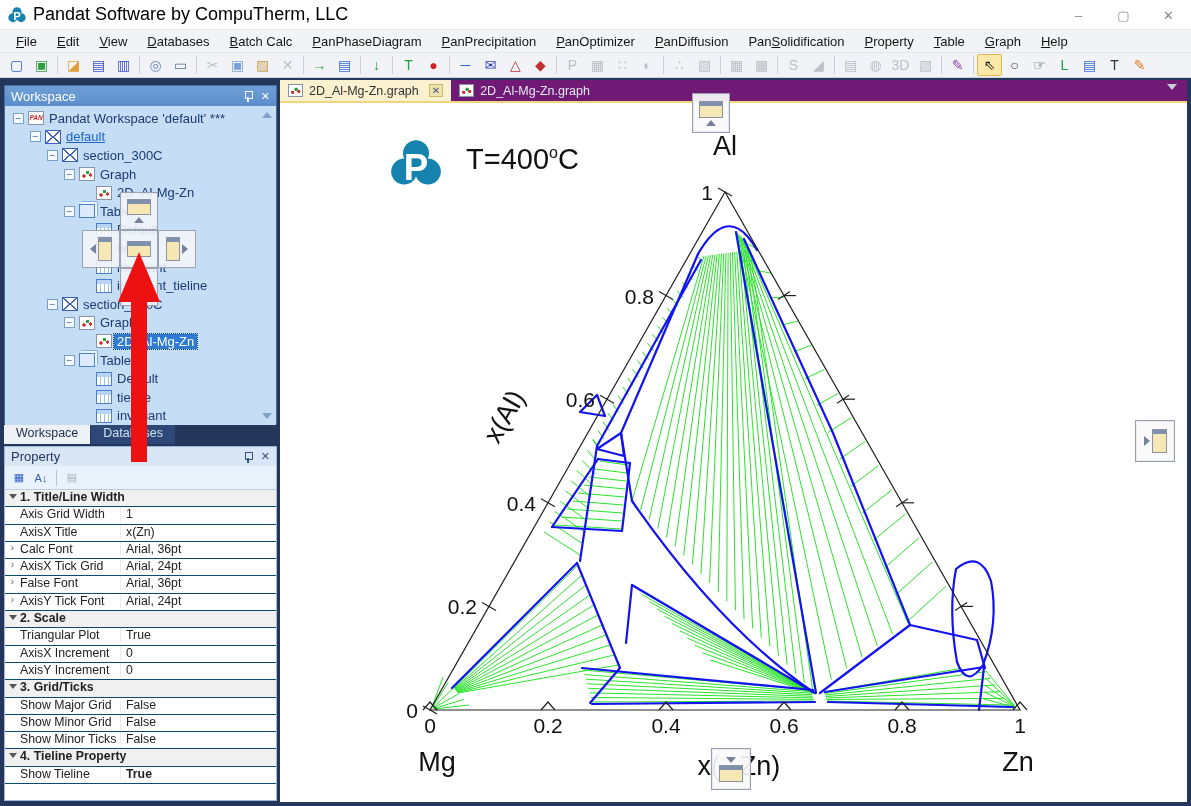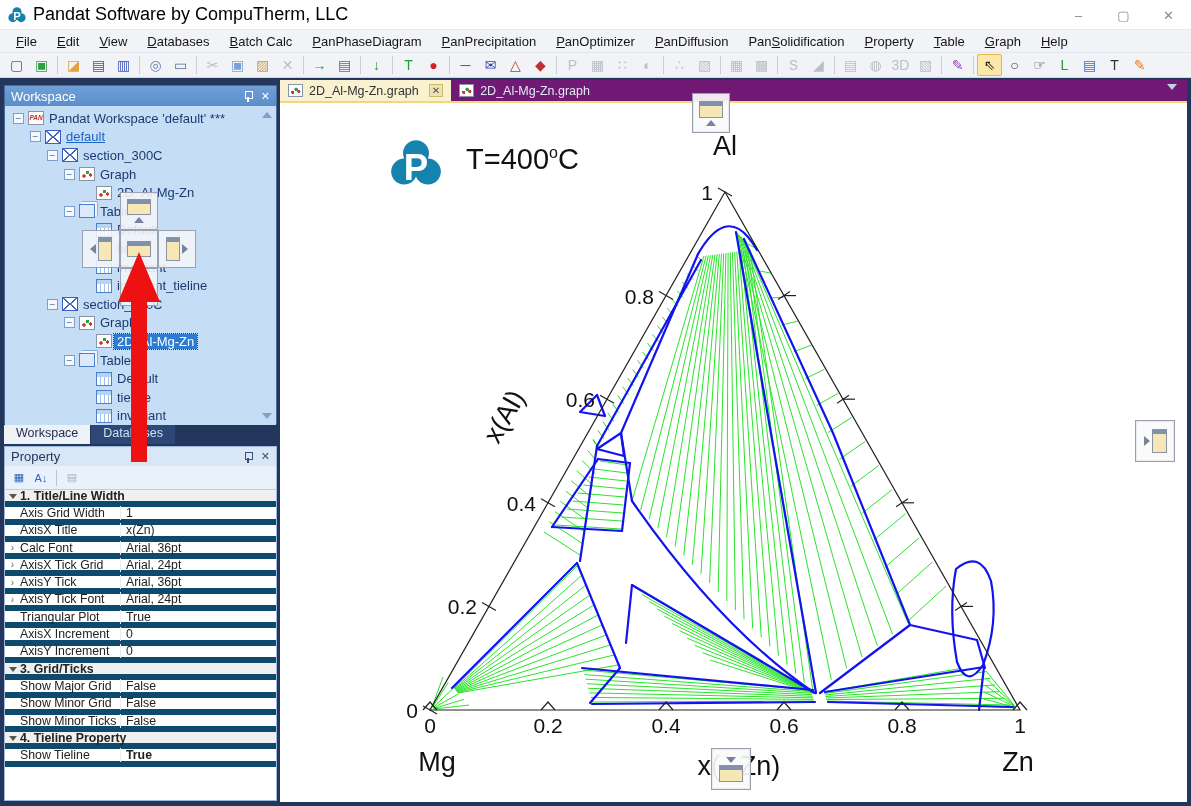--- a/index.html
+++ b/index.html
@@ -69,21 +69,21 @@
   .wstab{padding:1px 12px 2px;font-size:12.5px;}
   .wstab.active{background:#eef1f6;color:#1c2c4c;}
   .wstab.inactive{background:#2d4876;color:#cfe0f2;}
 
   .pr{position:absolute;left:0;top:361px;width:273px;height:356px;}
   .prtools{height:24px;background:#e9f1fb;border:1px solid #9db8d8;border-top:none;border-bottom:1px solid #b9cde4;display:flex;align-items:center;padding-left:3px;}
   .prbtn{width:22px;height:20px;display:flex;align-items:center;justify-content:center;font-size:11px;color:#2f62c4;border:1px solid transparent;}
   .prbtn.dis{color:#aab2bf;}
   .prsep{width:1px;height:16px;background:#b9c4d4;margin:0 4px;}
   .pgrid{position:relative;height:311px;background:#ffffff;border:1px solid #9db8d8;border-top:none;overflow:hidden;}
-  .prow{height:17.3px;display:flex;align-items:center;font-size:12.3px;border-bottom:6px solid #0c4a6e;}
+  .prow{height:17.3px;display:flex;align-items:flex-start;font-size:12.3px;border-bottom:1px solid #0c4a6e;}
   .prow .gut{width:15px;flex:none;text-align:center;color:#6a6a6a;font-size:10px;}
   .prow.cat{background:#f0f0f0;font-weight:bold;color:#111;}
   .prow.cat .gut::before{content:"";display:inline-block;width:0;height:0;border-left:4px solid transparent;border-right:4px solid transparent;border-top:5px solid #555;}
   .prow .nm{width:100px;flex:none;color:#222;overflow:hidden;}
   .prow .vl{flex:1;color:#222;border-left:1px solid #ececec;padding-left:5px;overflow:hidden;}
   .prow .vl.b{font-weight:bold;}
 
   
   .maincol{position:absolute;left:280px;top:80px;width:907px;height:722px;}
   .doctabs{position:absolute;left:0;top:0;width:100%;height:21px;background:#701a75;display:flex;}
@@ -361,27 +361,31 @@
             <span class="nm">Calc Font</span>
             <span class="vl">Arial, 36pt</span>
           </div>
           <div class="prow">
             <span class="gut">›</span>
             <span class="nm">AxisX Tick Grid</span>
             <span class="vl">Arial, 24pt</span>
           </div>
           <div class="prow">
             <span class="gut">›</span>
-            <span class="nm">AxisY Tick</span>
+            <span class="nm">False Font</span>
             <span class="vl">Arial, 36pt</span>
           </div>
           <div class="prow">
             <span class="gut">›</span>
             <span class="nm">AxisY Tick Font</span>
             <span class="vl">Arial, 24pt</span>
+          </div>
+          <div class="prow cat">
+            <span class="gut"></span>
+            <span class="nm" style="width: 240px;">2. Scale</span>
           </div>
           <div class="prow">
             <span class="gut"></span>
             <span class="nm">Triangular Plot</span>
             <span class="vl">True</span>
           </div>
           <div class="prow">
             <span class="gut"></span>
             <span class="nm">AxisX Increment</span>
             <span class="vl">0</span>

